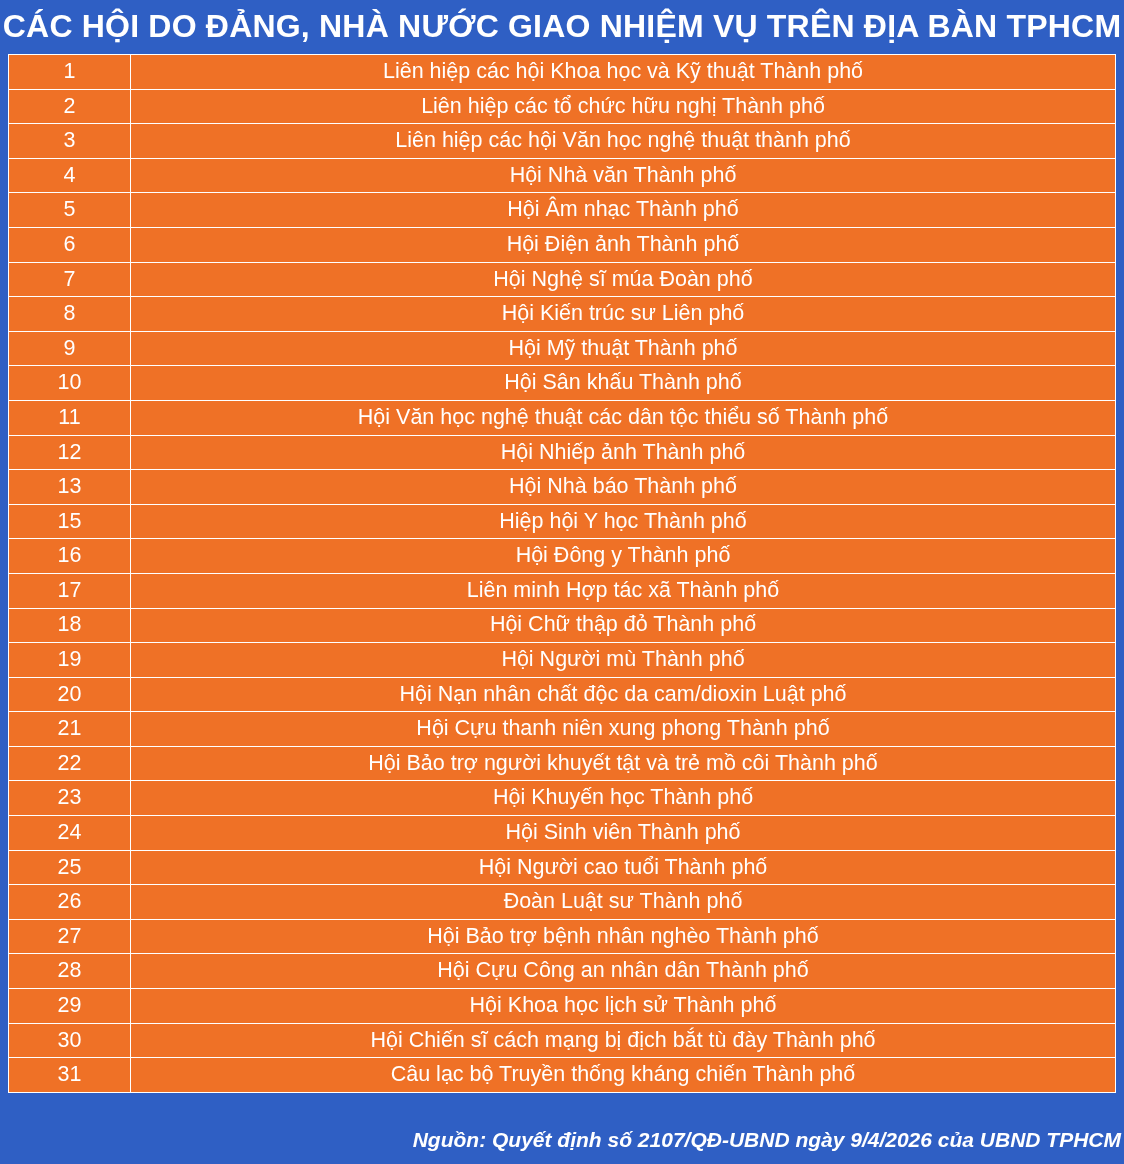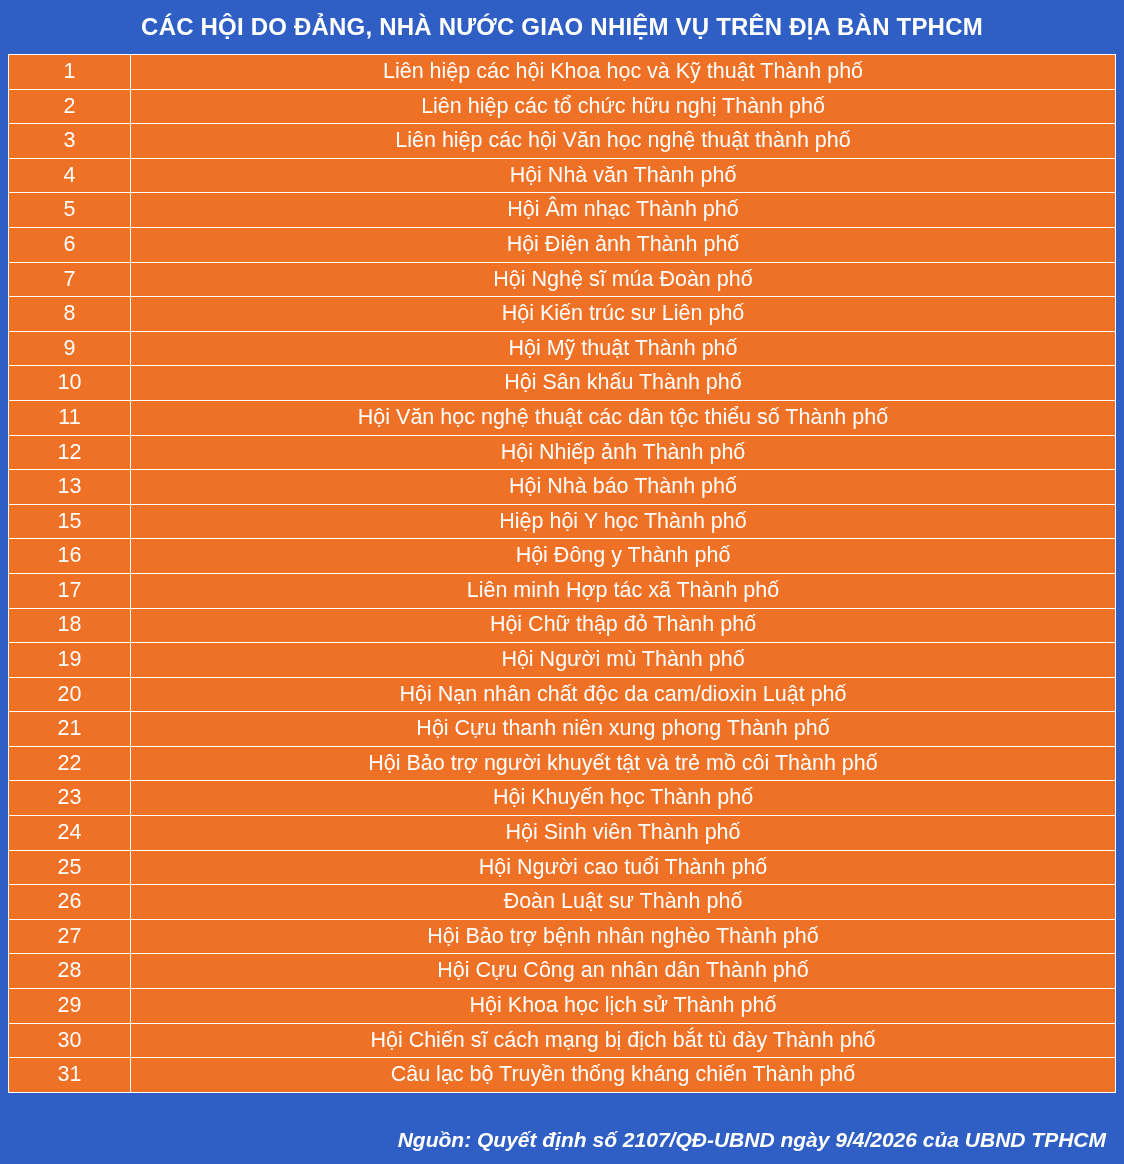--- a/index.html
+++ b/index.html
@@ -25,21 +25,21 @@
     height: 54px;
     display: flex;
     align-items: center;
     justify-content: center;
     background: #2f5fc4;
     padding: 0 8px;
     box-sizing: border-box;
   }
   .title-text {
     color: #ffffff;
-    font-size: 24px;
+    font-size: 32px;
     font-weight: bold;
     letter-spacing: 0.2px;
     text-align: center;
     line-height: 1.05;
     white-space: nowrap;
   }
   .table-wrap {
     flex: 1 1 auto;
     padding: 0 8px;
     box-sizing: border-box;
@@ -71,21 +71,21 @@
   }
   td.name {
     text-align: center;
     padding-left: 16px;
   }
   .source-bar {
     height: 48px;
     display: flex;
     align-items: center;
     justify-content: flex-end;
-    padding: 0 18px 0 0;
+    padding: 0 3px 0 0;
     box-sizing: border-box;
     background: #2f5fc4;
   }
   .source-text {
     color: #ffffff;
     font-size: 21px;
     font-style: italic;
     font-weight: bold;
     white-space: nowrap;
   }

